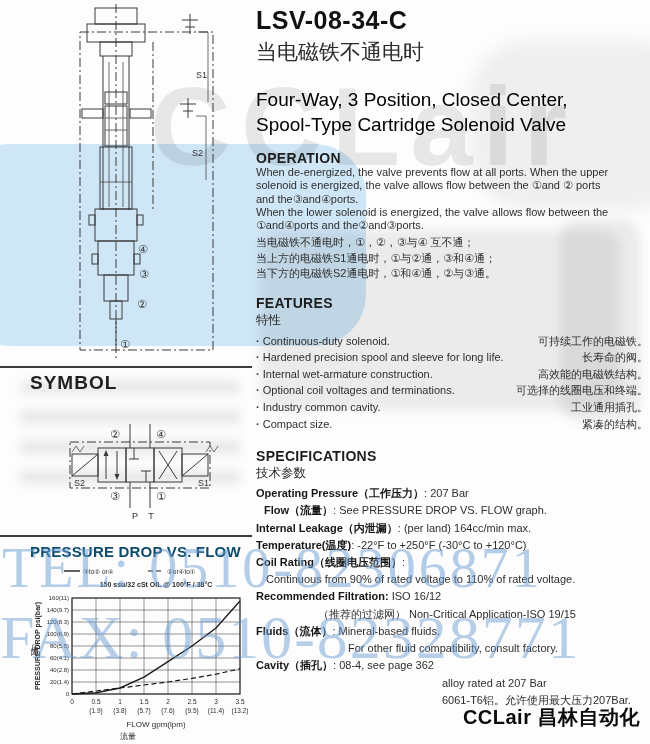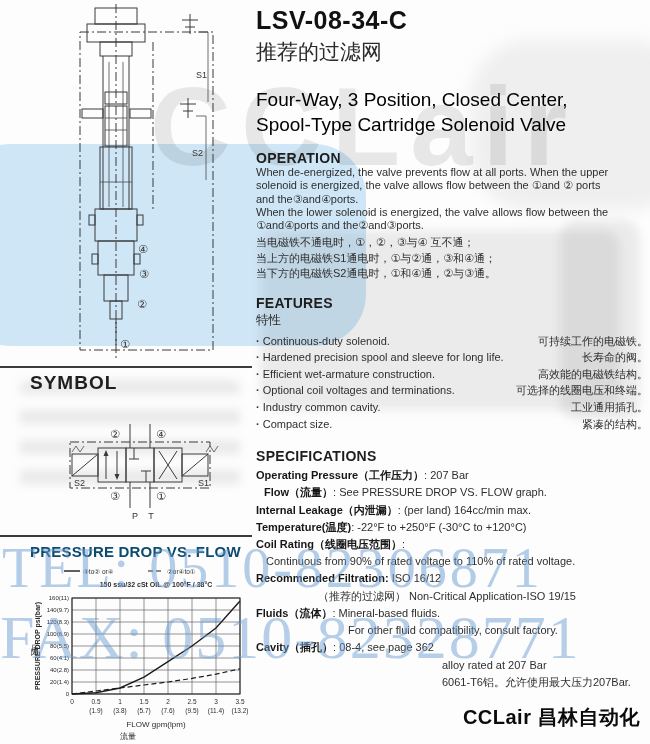--- a/index.html
+++ b/index.html
@@ -246,21 +246,21 @@
         <text x="143" y="11.5" class="legtext">②or④to①</text>
         <text x="132" y="25" text-anchor="middle" class="subtl">150 ssu/32 cSt OIL @ 100°F / 38°C</text>
         <text x="16" y="84" text-anchor="middle" class="ylab" transform="rotate(-90 16 84)">PRESSURE DROP psi(bar)</text>
         <text x="132" y="165" text-anchor="middle" class="xlab">FLOW gpm(lpm)</text>
         <text x="104" y="177" text-anchor="middle" class="xlab">流量</text>
       </svg>
   </div>
 
   <div class="abs rightcol">
     <div class="model">LSV-08-34-C</div>
-    <div class="model-cn">推荐的过滤网</div>
+    <div class="model-cn">当电磁铁不通电时</div>
     <div class="subtitle">
       <div>Four-Way, 3 Position, Closed Center,</div>
       <div>Spool-Type Cartridge Solenoid Valve</div>
     </div>
 
     <div class="sec-head">OPERATION</div>
     <div class="op-en" id="op-en">
   <div>When de-energized, the valve prevents flow at all ports. When the upper</div>
 
   <div>solenoid is energized, the valve allows flow between the ①and ② ports</div>
@@ -286,41 +286,42 @@
     <span class="feat-en">Continuous-duty solenoid.</span>
     <span class="feat-cn">可持续工作的电磁铁。</span>
   </div>
 
   <div class="feat-row">
     <span class="feat-en">Hardened precision spool and sleeve for long life.</span>
     <span class="feat-cn">长寿命的阀。</span>
   </div>
 
   <div class="feat-row">
-    <span class="feat-en">Efficient wet-armature construction.</span>
+    <span class="feat-en">Internal wet-armature construction.</span>
     <span class="feat-cn">高效能的电磁铁结构。</span>
   </div>
 
   <div class="feat-row">
     <span class="feat-en">Optional coil voltages and terminations.</span>
     <span class="feat-cn">可选择的线圈电压和终端。</span>
   </div>
 
   <div class="feat-row">
     <span class="feat-en">Industry common cavity.</span>
     <span class="feat-cn">工业通用插孔。</span>
   </div>
 
   <div class="feat-row">
     <span class="feat-en">Compact size.</span>
     <span class="feat-cn">紧凑的结构。</span>
   </div>
 </div>
 
     <div class="sec-head" style="margin-top:16px">SPECIFICATIONS</div>
+    <div class="sec-head-cn">技术参数</div>
     <div class="spec-list" id="spec-list">
   <div class="spec-line" style="padding-left: 0px;">
     <b>Operating Pressure（工作压力）</b><span>: 207 Bar</span>
   </div>
 
   <div class="spec-line" style="padding-left: 8px;">
     <b>Flow（流量）</b><span>: See PRESSURE DROP VS. FLOW  graph.</span>
   </div>
 
   <div class="spec-line" style="padding-left: 0px;">

